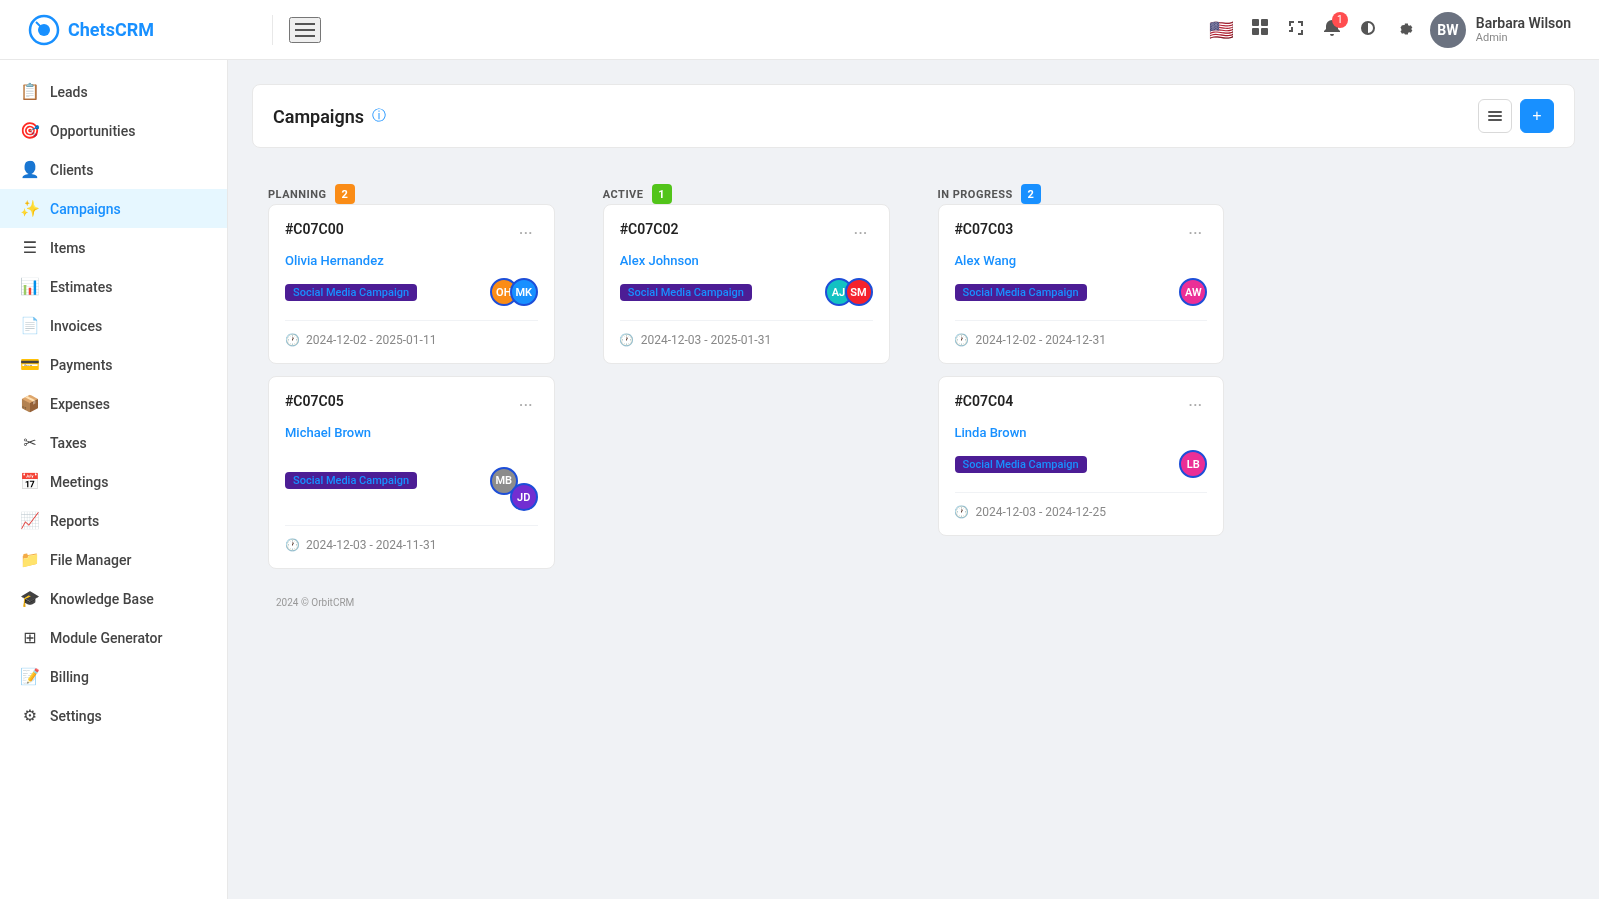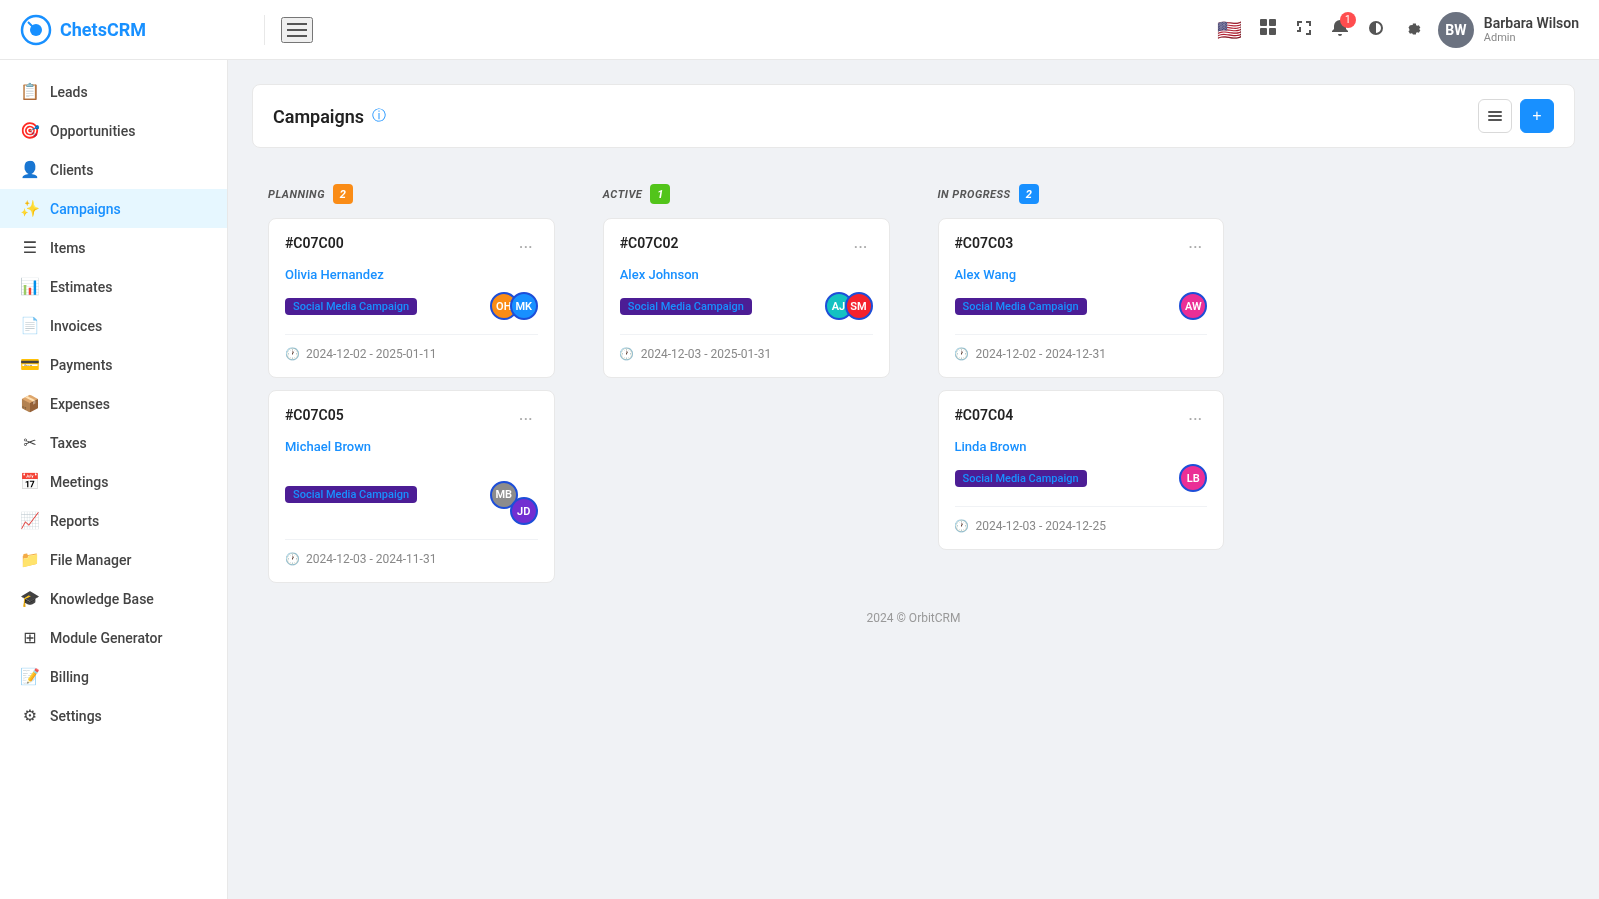--- a/index.html
+++ b/index.html
@@ -4,21 +4,21 @@
   <style>
     * { box-sizing: border-box; margin: 0; padding: 0; }
     body { font-family: -apple-system, BlinkMacSystemFont, 'Segoe UI', Roboto, sans-serif; background: #f0f2f5; display: flex; flex-direction: column; height: 100vh; overflow: hidden; }
 
     
     .header {
       background: #fff;
       height: 60px;
       display: flex;
       align-items: center;
-      padding: 0 20px;
+      padding: 0 28px;
       border-bottom: 1px solid #e8e8e8;
       position: fixed;
       top: 0; left: 0; right: 0;
       z-index: 100;
     }
     .header-logo {
       display: flex;
       align-items: center;
       gap: 8px;
       width: 228px;
@@ -115,22 +115,20 @@
       display: grid;
       grid-template-columns: repeat(4, 1fr);
       gap: 16px;
       align-items: start;
     }
     .kanban-column { background: #f0f2f5; border-radius: 8px; padding: 16px; }
     .column-header {
       display: flex;
       align-items: center;
       gap: 8px;
-      margin-bottom: 14px;
-      font-style: italic;
     }
     .column-title { font-size: 11px; font-weight: 700; color: #555; letter-spacing: 0.5px; text-transform: uppercase; }
     .column-badge {
       width: 20px; height: 20px;
       border-radius: 4px;
       display: flex; align-items: center; justify-content: center;
       font-size: 11px;
       font-weight: 700;
       color: #fff;
     }
@@ -170,21 +168,21 @@
       overflow: hidden;
       background: #d9d9d9;
       display: flex; align-items: center; justify-content: center;
       font-size: 11px;
       font-weight: 600;
       color: #fff;
     }
     .card-avatar:first-child { margin-left: 0; }
     .card-footer { display: flex; align-items: center; gap: 6px; color: #888; font-size: 12px; border-top: 1px solid #f0f2f5; padding-top: 12px; }
     .clock-icon { font-size: 12px; }
-    .footer-text { font-size: 12px; color: #999; text-align: center; padding: 0 24px 10px; }
+    .footer-text { font-size: 10px; color: #999; text-align: left; padding: 0 24px 10px; }
 
     .avatar-purple { background: #722ed1; margin-top: 33px; }
     .avatar-orange { background: #fa8c16; }
     .avatar-blue { background: #1890ff; }
     .avatar-teal { background: #13c2c2; }
     .avatar-red { background: #f5222d; }
     .avatar-gray { background: #8c8c8c; }
     .avatar-pink { background: #eb2f96; }
   </style>
 </head>

